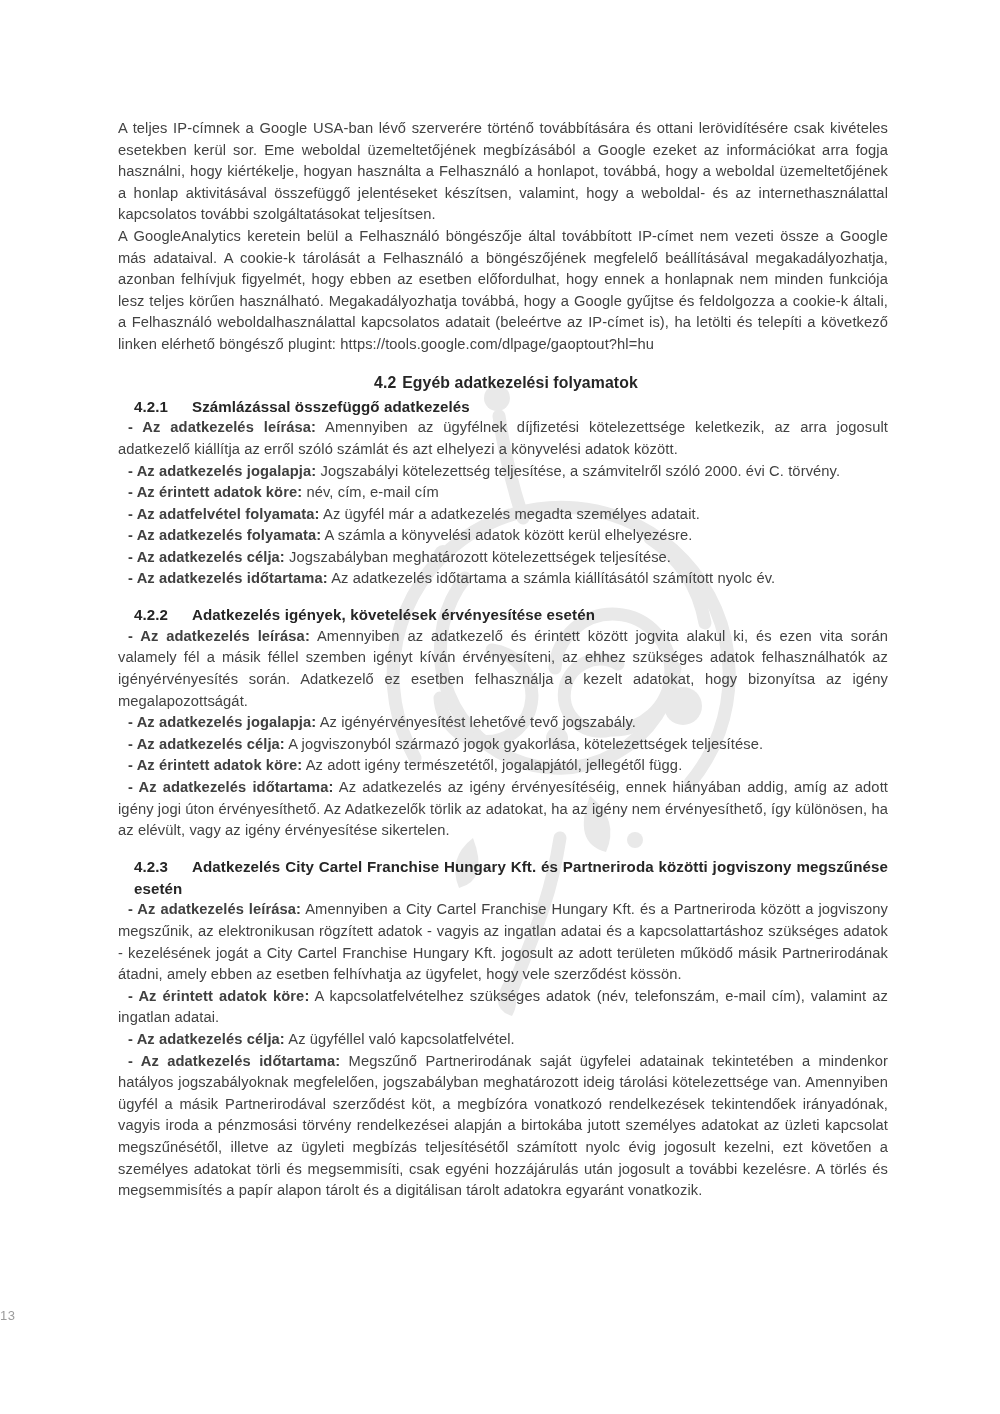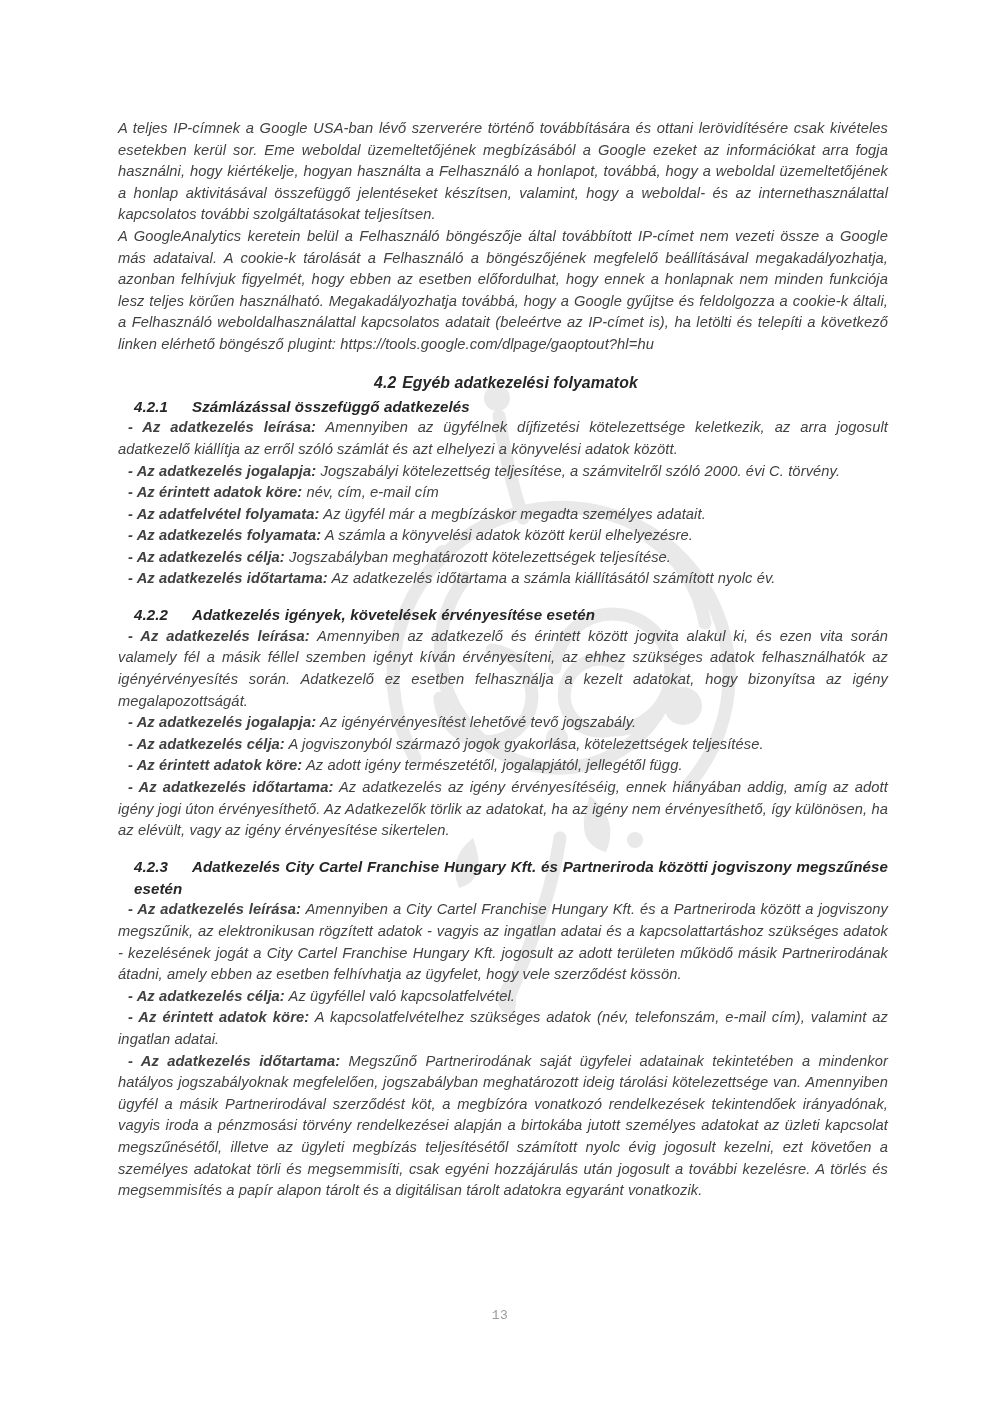--- a/index.html
+++ b/index.html
@@ -19,21 +19,20 @@
     left: 345px;
     top: 368px;
     width: 450px;
     height: 660px;
     z-index: 0;
   }
   .content {
     position: relative;
     z-index: 1;
     padding: 118px 112px 0 118px;
-    font-style: italic;
   }
   p.body {
     font-size: 14.7px;
     line-height: 21.6px;
     text-align: justify;
     letter-spacing: 0.1px;
     color: #424242;
   }
   p.body b, p.item b { color: #404040; font-weight: 700; margin-left: 10px; }
   .h2 {
@@ -63,26 +62,24 @@
     line-height: 21.6px;
     text-align: justify;
     letter-spacing: 0.1px;
     color: #424242;
   }
   .link { color: #424242; text-decoration: none; cursor: pointer; }
   .footer {
     position: absolute;
     left: 0; right: 0;
     top: 1308px;
-    text-align: center;
     font-size: 13px;
     color: #9b9b9b;
     letter-spacing: 0.5px;
     z-index: 1;
-    font-family: Liberation Mono, monospace;
   }
 </style>
 </head>
 <body>
 
 <div class="page">
 
   <svg class="watermark" viewBox="0 0 450 660" fill="none" xmlns="http://www.w3.org/2000/svg">
     <g stroke="#e9e9e9" stroke-width="13" fill="none" stroke-linecap="round">
       <circle cx="152" cy="30" r="13" fill="#e9e9e9" stroke="none"></circle>
@@ -111,37 +108,37 @@
 
     <p class="body"><span>A GoogleAnalytics keretein belül a Felhasználó böngészője által továbbított IP-címet nem vezeti össze a Google más adataival. A cookie-k tárolását a Felhasználó a böngészőjének megfelelő beállításával megakadályozhatja, azonban felhívjuk figyelmét, hogy ebben az esetben előfordulhat, hogy ennek a honlapnak nem minden funkciója lesz teljes körűen használható. Megakadályozhatja továbbá, hogy a Google gyűjtse és feldolgozza a cookie-k általi, a Felhasználó weboldalhasználattal kapcsolatos adatait (beleértve az IP-címet is), ha letölti és telepíti a következő linken elérhető böngésző plugint:</span> <span class="link">https://tools.google.com/dlpage/gaoptout?hl=hu</span></p>
 
     <p class="h2"><span class="num">4.2</span><span>Egyéb adatkezelési folyamatok</span></p>
 
     <p class="h3"><span class="num">4.2.1</span><span>Számlázással összefüggő adatkezelés</span></p>
 
     <p class="item"><b>- Az adatkezelés leírása:</b> <span>Amennyiben az ügyfélnek díjfizetési kötelezettsége keletkezik, az arra jogosult adatkezelő kiállítja az erről szóló számlát és azt elhelyezi a könyvelési adatok között.</span></p>
     <p class="item"><b>- Az adatkezelés jogalapja:</b> <span>Jogszabályi kötelezettség teljesítése, a számvitelről szóló 2000. évi C. törvény.</span></p>
     <p class="item"><b>- Az érintett adatok köre:</b> <span>név, cím, e-mail cím</span></p>
-    <p class="item"><b>- Az adatfelvétel folyamata:</b> <span>Az ügyfél már a megbízáskor megadta személyes adatait.</span></p>
+    <p class="item"><b>- Az adatfelvétel folyamata:</b> <span>Az ügyfél már a adatkezelés megadta személyes adatait.</span></p>
     <p class="item"><b>- Az adatkezelés folyamata:</b> <span>A számla a könyvelési adatok között kerül elhelyezésre.</span></p>
     <p class="item"><b>- Az adatkezelés célja:</b> <span>Jogszabályban meghatározott kötelezettségek teljesítése.</span></p>
     <p class="item"><b>- Az adatkezelés időtartama:</b> <span>Az adatkezelés időtartama a számla kiállításától számított nyolc év.</span></p>
 
     <p class="h3 gap"><span class="num">4.2.2</span><span>Adatkezelés igények, követelések érvényesítése esetén</span></p>
 
     <p class="item"><b>- Az adatkezelés leírása:</b> <span>Amennyiben az adatkezelő és érintett között jogvita alakul ki, és ezen vita során valamely fél a másik féllel szemben igényt kíván érvényesíteni, az ehhez szükséges adatok felhasználhatók az igényérvényesítés során. Adatkezelő ez esetben felhasználja a kezelt adatokat, hogy bizonyítsa az igény megalapozottságát.</span></p>
     <p class="item"><b>- Az adatkezelés jogalapja:</b> <span>Az igényérvényesítést lehetővé tevő jogszabály.</span></p>
     <p class="item"><b>- Az adatkezelés célja:</b> <span>A jogviszonyból származó jogok gyakorlása, kötelezettségek teljesítése.</span></p>
     <p class="item"><b>- Az érintett adatok köre:</b> <span>Az adott igény természetétől, jogalapjától, jellegétől függ.</span></p>
     <p class="item"><b>- Az adatkezelés időtartama:</b> <span>Az adatkezelés az igény érvényesítéséig, ennek hiányában addig, amíg az adott igény jogi úton érvényesíthető. Az Adatkezelők törlik az adatokat, ha az igény nem érvényesíthető, így különösen, ha az elévült, vagy az igény érvényesítése sikertelen.</span></p>
 
     <p class="h3 gap"><span class="num">4.2.3</span><span>Adatkezelés City Cartel Franchise Hungary Kft. és Partneriroda közötti jogviszony megszűnése esetén</span></p>
 
     <p class="item"><b>- Az adatkezelés leírása:</b> <span>Amennyiben a City Cartel Franchise Hungary Kft. és a Partneriroda között a jogviszony megszűnik, az elektronikusan rögzített adatok - vagyis az ingatlan adatai és a kapcsolattartáshoz szükséges adatok - kezelésének jogát a City Cartel Franchise Hungary Kft. jogosult az adott területen működő másik Partnerirodának átadni, amely ebben az esetben felhívhatja az ügyfelet, hogy vele szerződést kössön.</span></p>
+    <p class="item"><b>- Az érintett adatok köre:</b> <span>A kapcsolatfelvételhez szükséges adatok (név, telefonszám, e-mail cím), valamint az ingatlan adatai.</span></p>
     <p class="item"><b>- Az adatkezelés célja:</b> <span>Az ügyféllel való kapcsolatfelvétel.</span></p>
-    <p class="item"><b>- Az érintett adatok köre:</b> <span>A kapcsolatfelvételhez szükséges adatok (név, telefonszám, e-mail cím), valamint az ingatlan adatai.</span></p>
     <p class="item"><b>- Az adatkezelés időtartama:</b> <span>Megszűnő Partnerirodának saját ügyfelei adatainak tekintetében a mindenkor hatályos jogszabályoknak megfelelően, jogszabályban meghatározott ideig tárolási kötelezettsége van. Amennyiben ügyfél a másik Partnerirodával szerződést köt, a megbízóra vonatkozó rendelkezések tekintendőek irányadónak, vagyis iroda a pénzmosási törvény rendelkezései alapján a birtokába jutott személyes adatokat az üzleti kapcsolat megszűnésétől, illetve az ügyleti megbízás teljesítésétől számított nyolc évig jogosult kezelni, ezt követően a személyes adatokat törli és megsemmisíti, csak egyéni hozzájárulás után jogosult a további kezelésre. A törlés és megsemmisítés a papír alapon tárolt és a digitálisan tárolt adatokra egyaránt vonatkozik.</span></p>
 
   </div>
 
   <div class="footer">13</div>
 
 </div>
 
 </body></html>

